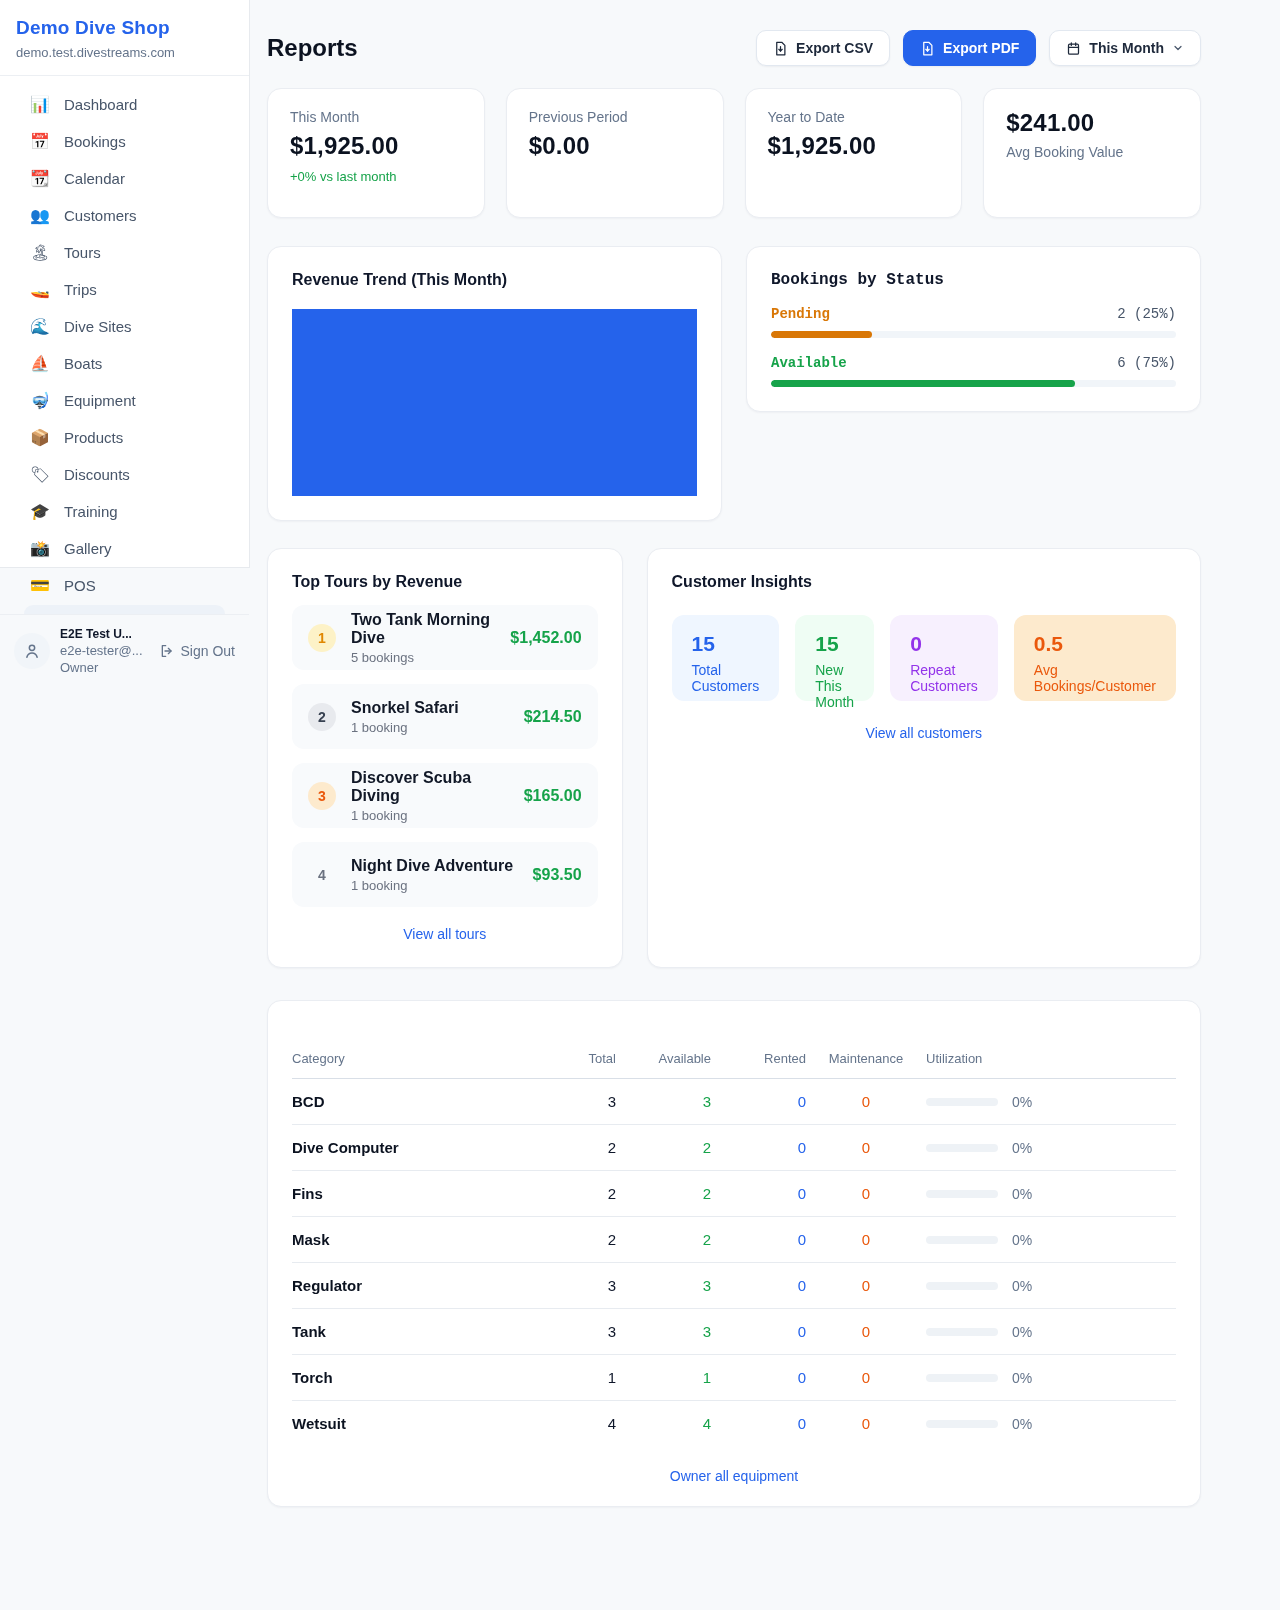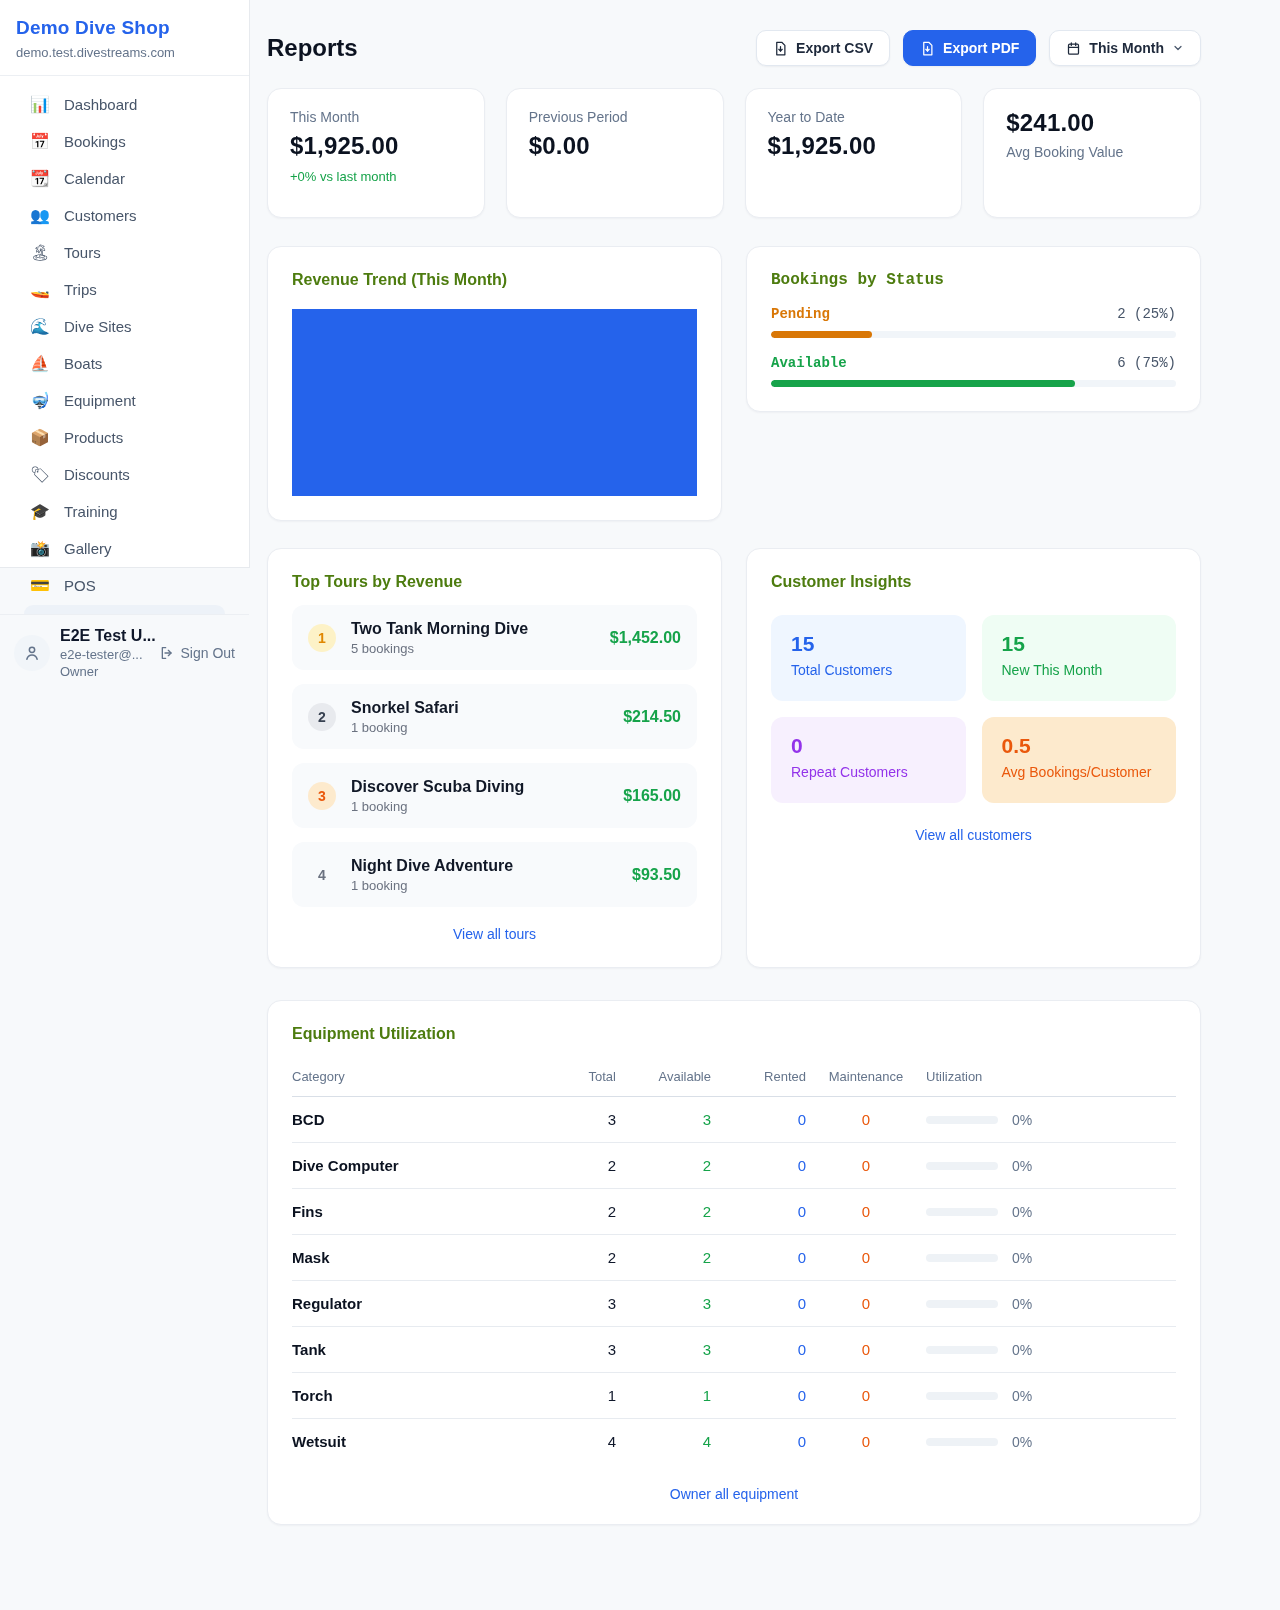--- a/index.html
+++ b/index.html
@@ -27,21 +27,21 @@
   .nav-partial { height:9px; margin:1px 12px 0; background:#edf2f8;
     border-radius:9px 9px 0 0; }
   .sb-user {
     border-top:1px solid #eceff3; padding:12px 14px 14px; display:flex; align-items:center;
   }
   .avatar {
     width:36px; height:36px; border-radius:50%; background:#f1f5f9; flex:0 0 36px;
     display:flex; align-items:center; justify-content:center;
   }
   .sb-user-txt { margin-left:10px; min-width:0; }
-  .sb-user-name { font-size:16px; font-weight:bold; color:#0f172a; }
+  .sb-user-name { font-size:12px; font-weight:bold; color:#0f172a; }
   .sb-user-mail, .sb-user-role { font-size:13px; color:#64748b; margin-top:2px; }
   .signout {
     margin-left:auto; display:flex; align-items:center; gap:6px;
     color:#64748b; font-size:14px; cursor:pointer; white-space:nowrap;
   }
   
   .main { position:absolute; left:267px; top:0; width:934px; }
   .page-head { margin-top:30px; display:flex; align-items:center; justify-content:space-between; }
   .page-title { font-size:24px; font-weight:bold; color:#0b1220; }
   .head-actions { display:flex; gap:13px; }
@@ -58,21 +58,21 @@
   
   .stats { margin-top:22px; display:grid; grid-template-columns:repeat(4,1fr); gap:21px; }
   .stat { padding:20px 22px; height:130px; }
   .stat-label { font-size:14px; color:#64748b; }
   .stat-value { font-size:24px; font-weight:bold; color:#0b1220; margin-top:7px; letter-spacing:.2px; }
   .stat-delta { font-size:13px; color:#16a34a; margin-top:9px; }
   .stat.value-first .stat-value { margin-top:0; }
   .stat.value-first .stat-label { margin-top:7px; }
   
   .row2 { margin-top:28px; display:grid; grid-template-columns:1fr 1fr; gap:24px; align-items:start; }
-  .panel-title { font-size:16px; font-weight:bold; color:#4d7c0f; }
+  .panel-title { font-size:16px; font-weight:bold; color:#0f172a; }
   .rev-card { padding:24px; }
   .rev-chart { margin-top:20px; height:187px; width:100%; background:#2563eb; }
   .status-card { padding:24px;font-family:Liberation Mono, monospace; }
   .status-row-top { display:flex; justify-content:space-between; margin-top:17px; font-size:14px; }
   .status-label { font-weight:bold; }
   .status-label.orange { color:#d97706; }
   .status-label.green { color:#16a34a; }
   .status-val { color:#475569; }
   .track { margin-top:9px; height:7px; background:#f1f5f9; border-radius:99px; overflow:hidden; }
   .fill { height:100%; border-radius:99px; }
@@ -93,21 +93,21 @@
   .rank-1 { background:#fdf2c7; color:#e08700; }
   .rank-2 { background:#e8eaee; color:#374151; }
   .rank-3 { background:#fdeacd; color:#ea580c; }
   .rank-4 { background:transparent; color:#6b7280; }
   .tour-txt { margin-left:15px; }
   .tour-name { font-size:16px; font-weight:bold; color:#111827; }
   .tour-sub { font-size:13px; color:#6b7280; margin-top:3px; }
   .tour-amt { margin-left:auto; font-size:16px; font-weight:bold; color:#16a34a; }
   .view-link { display:block; text-align:center; color:#2563eb; font-size:14px;
     margin-top:19px; cursor:pointer; text-decoration:none; }
-  .tiles { margin-top:24px; display:grid; grid-template-columns:1fr 1fr; gap:16px; }
+  .tiles { margin-top:24px; display:grid; grid-template-columns:1fr 1fr 1fr 1fr; gap:16px; }
   .tile { border-radius:12px; padding:17px 20px; height:86px; }
   .tile-value { font-size:21px; font-weight:bold; }
   .tile-label { font-size:14px; margin-top:6px; }
   .tile-blue   { background:#eff6ff; } .tile-blue .tile-value, .tile-blue .tile-label { color:#2563eb; }
   .tile-green  { background:#effdf4; } .tile-green .tile-value, .tile-green .tile-label { color:#16a34a; }
   .tile-purple { background:#f7f0fe; } .tile-purple .tile-value, .tile-purple .tile-label { color:#9333ea; }
   .tile-orange { background:#fdeacd; } .tile-orange .tile-value, .tile-orange .tile-label { color:#ea580c; }
   
   .equip-card { margin-top:32px; padding:24px 24px 22px; }
   .tbl { margin-top:20px; }
@@ -357,21 +357,20 @@
         <div class="tile tile-orange">
           <div class="tile-value">0.5</div>
           <div class="tile-label">Avg Bookings/Customer</div>
         </div>
       </div>
       <a class="view-link" style="margin-top:24px;">View all customers</a>
     </div>
   </div>
 
   <div class="card equip-card">
-    <div class="panel-title">Equipment Utilization</div>
     <div class="tbl">
       <div class="tr head">
         <div class="c-cat">Category</div>
         <div class="c-num">Total</div>
         <div class="c-num">Available</div>
         <div class="c-num">Rented</div>
         <div class="c-maint">Maintenance</div>
         <div class="c-util">Utilization</div>
       </div>
 

